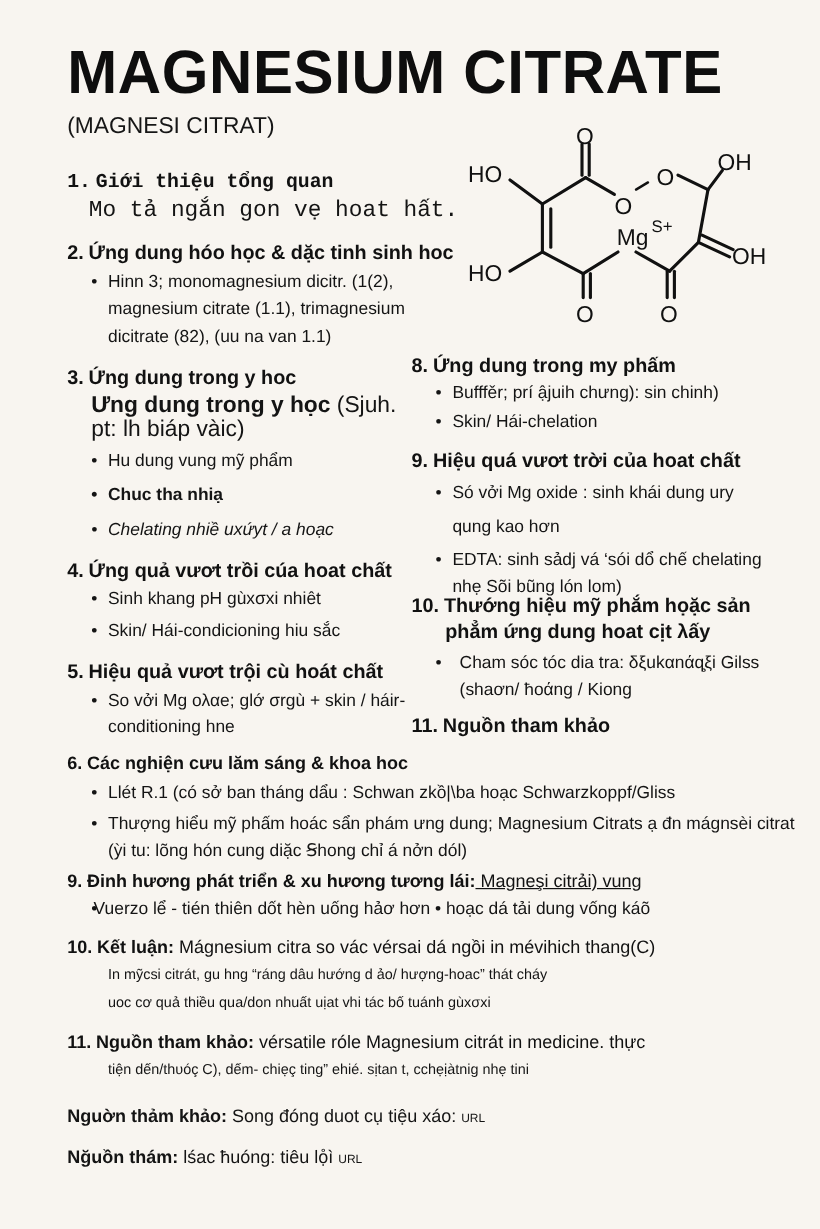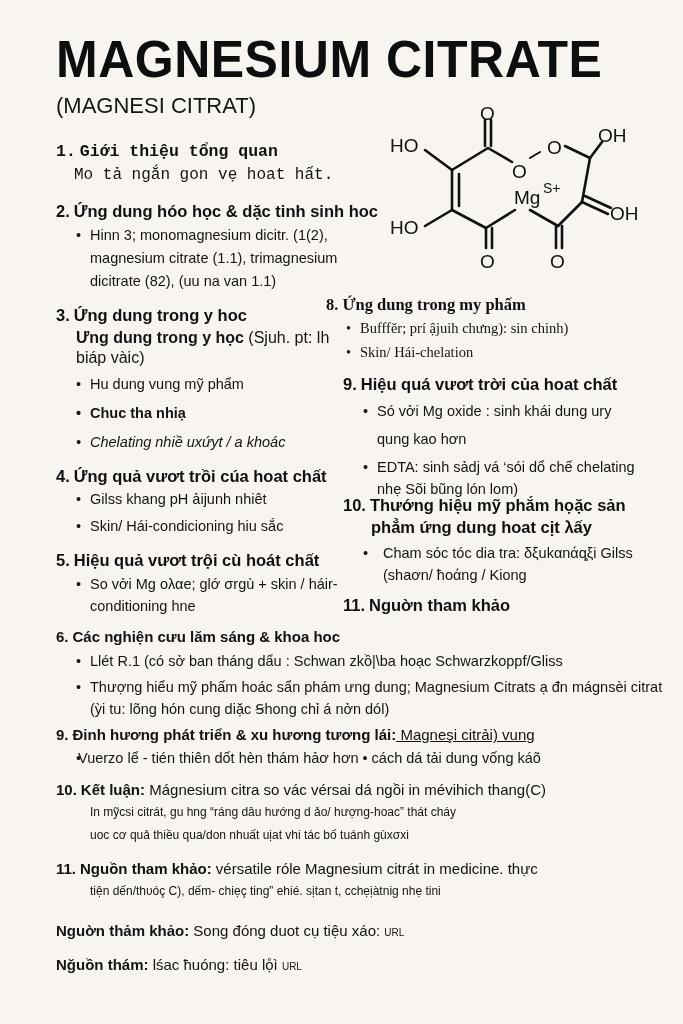--- a/index.html
+++ b/index.html
@@ -10,28 +10,28 @@
     position: relative;
   }
   .title {
     position: absolute; left: 56px; top: 30px;
     font-size: 50px; font-weight: 700; letter-spacing: 0.5px;
     line-height: 60px; margin: 0; color: #0e0e0e;
     transform: scaleY(1.02);
   }
   .subtitle {
     position: absolute; left: 56px; top: 92px;
-    font-size: 22px; font-weight: 400; line-height: 28px; margin: 0; color: #161616;
+    font-size: 19px; font-weight: 400; line-height: 28px; margin: 0; color: #161616;
   }
   .sec { position: absolute; }
   .sec h2 {
     margin: 0; font-size: 16.5px; font-weight: 700; line-height: 22px; color: #111;
   }
   .sec h2 .num { margin-right: 4px; }
-  .sec .lead { margin: 2px 0 0 20px; font-size: 16px; line-height: 20px; }
+  .sec .lead { margin: 2px 0 0 20px; font-size: 19px; line-height: 20px; }
   .sec ul { list-style: none; margin: 2px 0 0 0; padding: 0; }
   .sec li {
     position: relative; padding-left: 34px; font-size: 14.5px; line-height: 21px; margin-bottom: 3px;
   }
   .sec li::before {
     content: "\2022"; position: absolute; left: 20px; top: 0;
   }
   .sec li.bold { font-weight: 700; }
   .sec li.ital { font-style: italic; }
   .sub-bold { font-weight: 700; }
@@ -116,40 +116,40 @@
     <li style="line-height:23px;">Hinn 3; monomagnesium dicitr. (1(2), magnesium citrate (1.1), trimagnesium dicitrate (82), (uu na van 1.1)</li>
   </ul>
 </div>
 
 <div class="sec" style="left:56px; top:304px; width:285px;">
   <h2><span class="num">3.</span><span>Ứng dung trong y hoc</span></h2>
   <p class="lead"><span class="sub-bold">Ưng dung trong y học</span><span> (Sjuh. pt: lh biáp vàic)</span></p>
   <ul style="margin-top:6px;">
     <li style="margin-bottom:8px;">Hu dung  vung mỹ phẩm</li>
     <li class="bold" style="margin-bottom:8px;">Chuc tha nhiạ</li>
-    <li class="ital">Chelating nhiề uxứyt / a khoác</li>
+    <li class="ital">Chelating nhiề uxứyt / a hoạc</li>
   </ul>
 </div>
 
 <div class="sec" style="left:56px; top:465px; width:290px;">
   <h2><span class="num">4.</span><span>Ứng quả vươt trồi cúa hoat chất</span></h2>
   <ul>
-    <li style="margin-bottom:6px;">Gilss khang pH ảijunh nhiêt</li>
+    <li style="margin-bottom:6px;">Sinh khang pH gùxσxi nhiêt</li>
     <li>Skin/ Hái-condicioning  hiu sắc</li>
   </ul>
 </div>
 
 <div class="sec" style="left:56px; top:549px; width:285px;">
   <h2><span class="num">5.</span><span>Hiệu quả vươt trội cù hoát chất</span></h2>
   <ul>
     <li style="line-height:22px;">So vởi Mg oλαe; glớ σrgù + skin / háir-conditioning hne</li>
   </ul>
 </div>
 
-<div class="sec" style="left:326px; top:294px; width:330px;font-family:Liberation Serif, serif;">
+<div class="sec" style="left:343px; top:294px; width:330px;">
   <h2><span class="num">8.</span><span>Ứng dung trong my phấm</span></h2>
   <ul>
     <li style="padding-left:34px;">Bufffěr; prí ậjuih chưng): sin chinh)</li>
     <li>Skin/ Hái-chelation</li>
   </ul>
 </div>
 
 <div class="sec" style="left:343px; top:373px; width:300px;">
   <h2><span class="num">9.</span><span>Hiệu quá vươt trời của hoat chất</span></h2>
   <ul>
@@ -159,35 +159,35 @@
 </div>
 
 <div class="sec" style="left:343px; top:494px; width:330px;">
   <h2 style="padding-left:28px; text-indent:-28px;"><span class="num">10.</span><span>Thướng hiệu mỹ phắm họặc sản phẳm ứng dung hoat cịt λấy</span></h2>
   <ul style="margin-top:4px;">
     <li style="padding-left:40px; line-height:22px;">Cham sóc tóc dia tra: δξukαnάq̧ξi Gilss (shaơn/ ħoάng / Kiong</li>
   </ul>
 </div>
 
 <div class="sec" style="left:343px; top:594px; width:330px;">
-  <h2><span class="num">11.</span><span>Nguờn tham khảo</span></h2>
+  <h2><span class="num">11.</span><span>Nguồn tham khảo</span></h2>
 </div>
 
 <div class="sec wide" style="left:56px; top:626px; width:620px;">
   <h2><span class="num">6.</span><span>Các nghiện cưu lăm sáng &amp; khoa hoc</span></h2>
   <ul>
     <li style="line-height:22px; margin-bottom:4px;">Llét R.1 (có sở ban tháng dẩu : Schwan zkồ|\ba hoạc Schwarzkoppf/Gliss</li>
     <li style="line-height:22px;">Thượng hiểu mỹ phấm hoác sẩn phám ưng dung; Magnesium Citrats ạ đn mágnsèi citrat (ỳi tu: lõng hón cung diặc Ꞩhong chỉ á nởn dól)</li>
   </ul>
 </div>
 
 <div class="sec wide" style="left:56px; top:724px; width:620px;">
   <h2><span class="num">9.</span><span>Đinh hương phát triển &amp; xu hương tương lái:</span><span class="inline-rest" style="font-weight:400;"> Magneşi citrải) vung</span></h2>
   <ul>
-    <li style="padding-left:22px;">Vuerzo lể - tién thiên dốt hèn thám hảơ hơn • cách dá tải dung vống káõ</li>
+    <li style="padding-left:22px;">Vuerzo lể - tién thiên dốt hèn uống hảơ hơn • hoạc dá tải dung vống káõ</li>
   </ul>
 </div>
 
 <div class="sec wide" style="left:56px; top:779px; width:620px;">
   <h2><span class="num">10.</span><span>Kết luận:</span><span style="font-weight:400;margin-top:36px;"> Mágnesium citra so vác vérsai dá ngồi in mévihich thang(C)</span></h2>
   <div class="cont">In mỹcsi citrát, gu hng “ráng dâu hướng d ảo/ hượng-hoac” thát cháy</div>
   <div class="cont">uoc cơ quả thiều qua/don nhuất uịat vhi tác bố tuánh gùxσxi</div>
 </div>
 
 <div class="sec wide" style="left:56px; top:858px; width:620px;">

